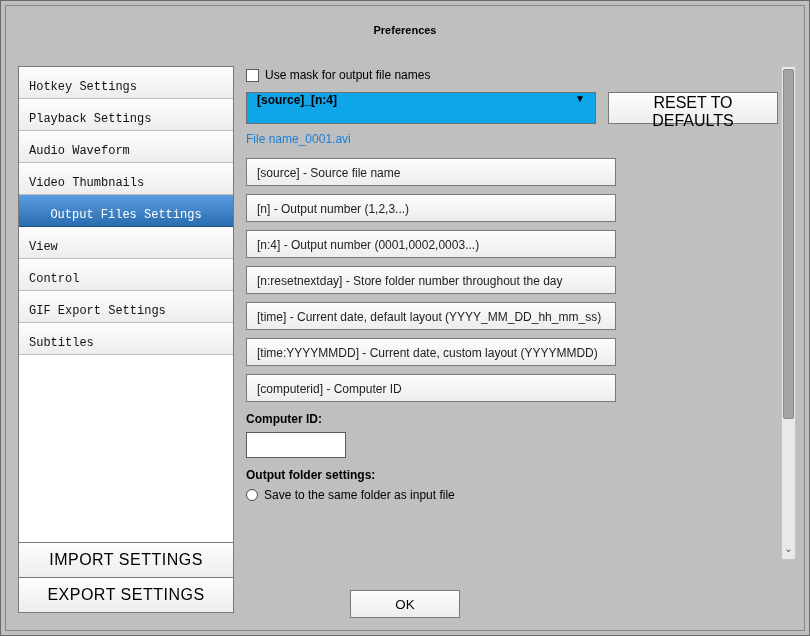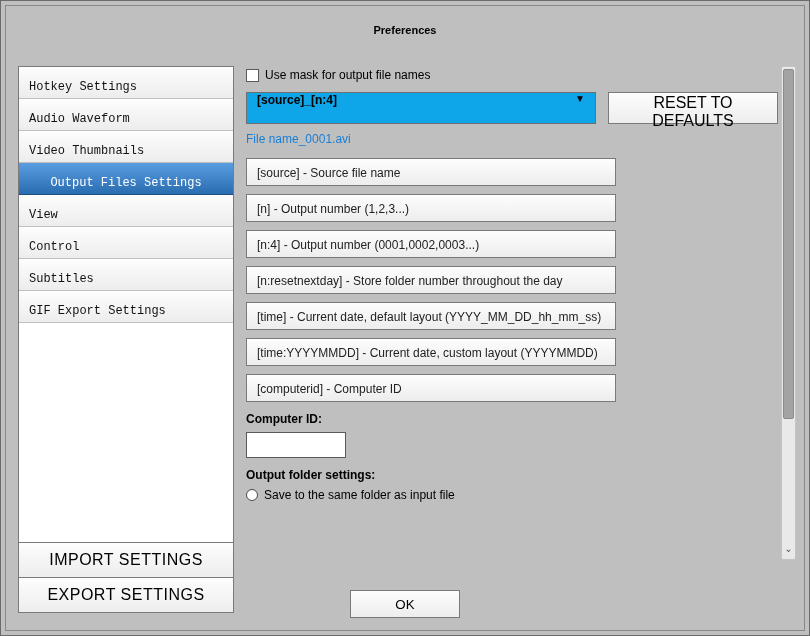--- a/index.html
+++ b/index.html
@@ -191,27 +191,28 @@
 <body>
 
 <div class="window">
   <div class="inner-panel">
     <div class="title">Preferences</div>
 
     <div class="content">
 
       <div class="sidebar">
         <div class="nav-item">Hotkey Settings</div>
+        <div class="nav-item">Playback Settings</div>
         <div class="nav-item">Audio Waveform</div>
         <div class="nav-item">Video Thumbnails</div>
         <div class="nav-item selected">Output Files Settings</div>
         <div class="nav-item">View</div>
         <div class="nav-item">Control</div>
+        <div class="nav-item">GIF Export Settings</div>
         <div class="nav-item">Subtitles</div>
-        <div class="nav-item">GIF Export Settings</div>
         <div class="sidebar-filler"></div>
       </div>
 
       <div class="sidebar-buttons">
         <button class="big-btn">IMPORT SETTINGS</button>
         <button class="big-btn">EXPORT SETTINGS</button>
       </div>
 
       <div class="main-area">
         <div class="chk-row">

